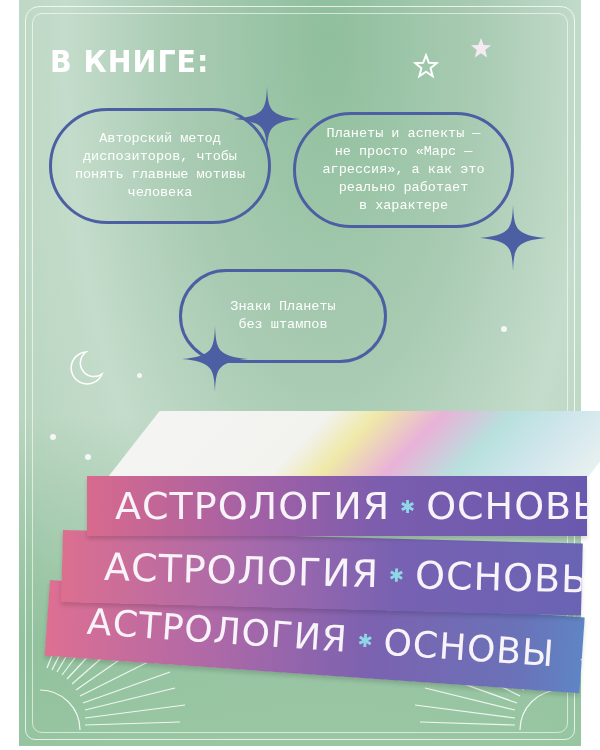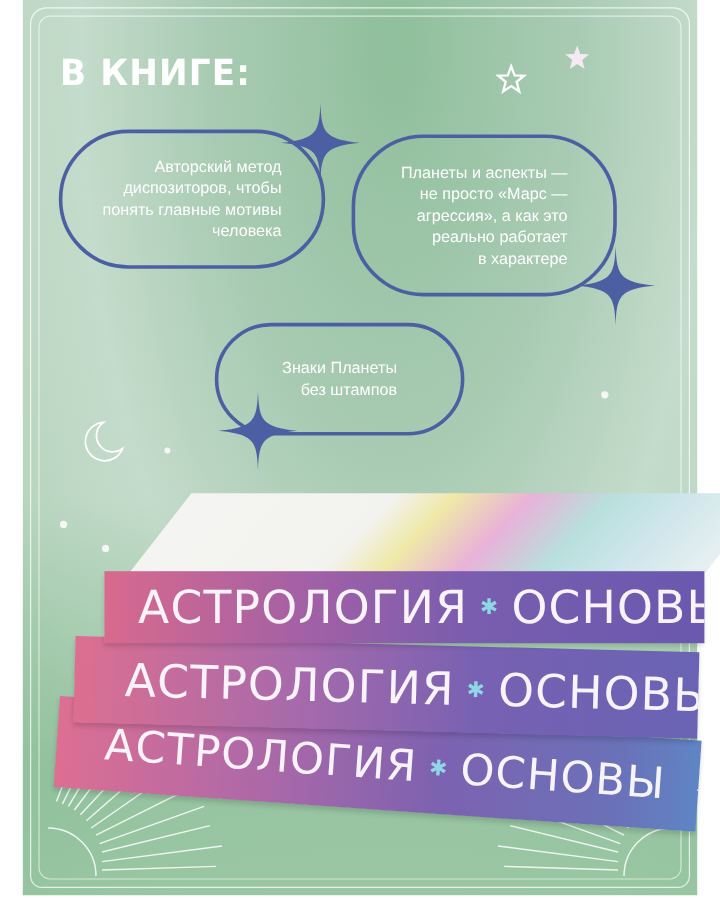--- a/index.html
+++ b/index.html
@@ -31,25 +31,25 @@
 
     .heading {
       position: absolute; left: 50px; top: 44px; z-index: 3;
       color: #ffffff; font-family: "DejaVu Sans", sans-serif; font-weight: bold;
       font-size: 30px; letter-spacing: 1px; transform: scaleX(0.95); transform-origin: left;
     }
 
     .bubble {
       position: absolute; z-index: 3;
       border: 3px solid #4d5fa3; border-radius: 60px;
-      display: flex; align-items: center; justify-content: center; text-align: right;
-      color: #ffffff; font-family: Liberation Sans, sans-serif; font-size: 13.5px; line-height: 18px;
+      display: flex; align-items: center; justify-content: center; text-align: center;
+      color: #ffffff; font-family: Liberation Mono, monospace; font-size: 13.5px; line-height: 18px;
     }
     .b1 { left: 49px; top: 108px; width: 222px; height: 116px; }
-    .b2 { left: 293px; top: 112px; width: 221px; height: 135px; }
+    .b2 { left: 293px; top: 112px; width: 221px; height: 116px; }
     .b3 { left: 179px; top: 269px; width: 208px; height: 94px; }
     .bubble span { display: block; white-space: pre-line; }
 
     .sparkle { position: absolute; z-index: 4; }
     .deco { position: absolute; z-index: 2; }
     .dot { position: absolute; width: 6px; height: 6px; border-radius: 50%; background: #f5f7f5; z-index: 2; }
 
     
     .books { position: absolute; left: 0; top: 0; width: 600px; height: 750px; z-index: 5; pointer-events: none; }
     .book-top-cover {

